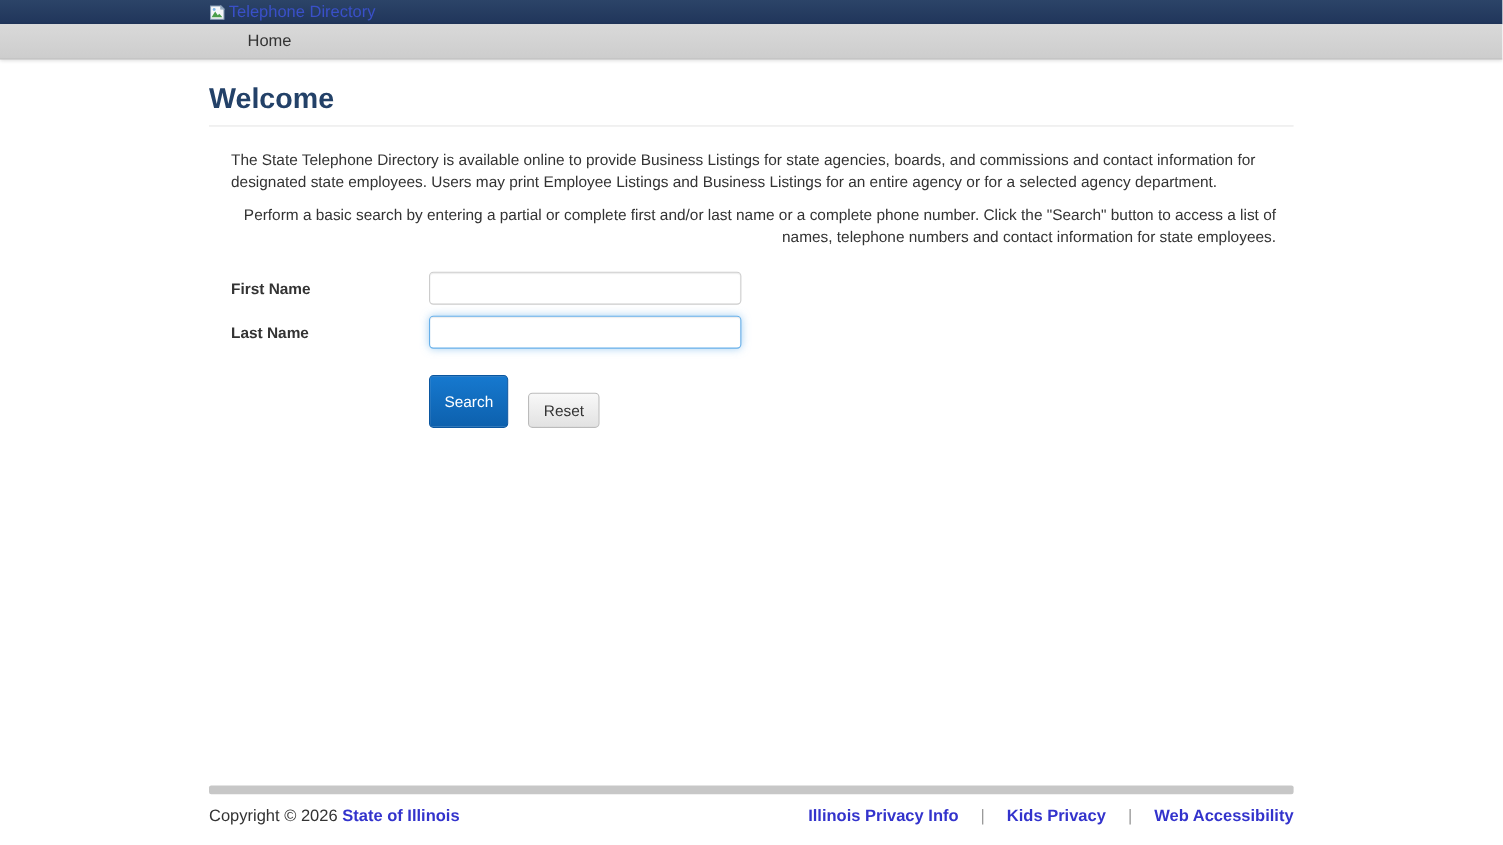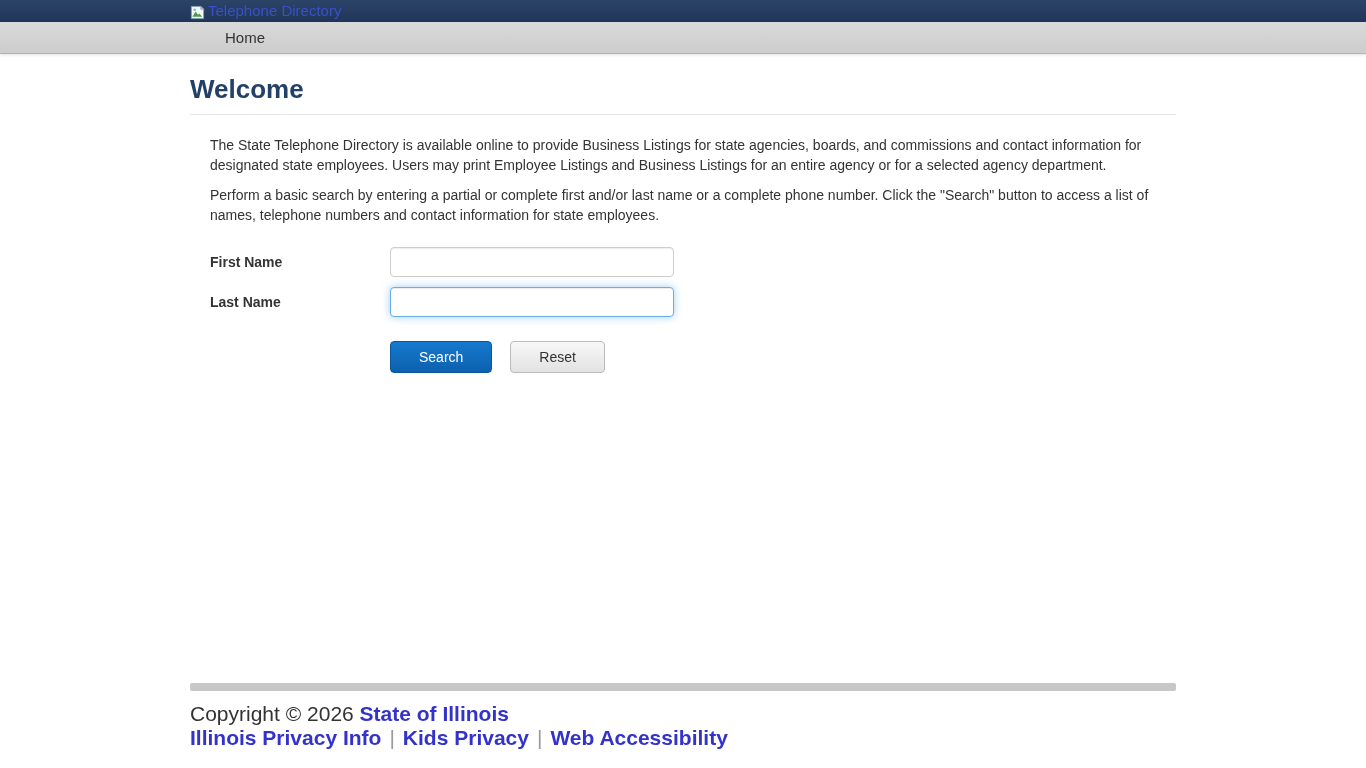--- a/index.html
+++ b/index.html
@@ -43,60 +43,60 @@
     border-top:4px solid #8a8a8a;
   }
   .main { flex:1 1 auto; }
   .page-title {
     font-size:26px; font-weight:bold; color:#234168;
     margin-top:20px; padding-bottom:9px;
     border-bottom:1px solid #e6e6e6;
   }
   .content { padding-left:20px; }
   .content p { font-size:14px; line-height:20px; margin-top:20px; color:#333; max-width:950px; }
-  .content p + p { margin-top:10px; }
+  .content p + p { margin-top:10px;text-align:right; }
   .search-form { margin-top:22px; }
   .form-row { display:flex; align-items:center; margin-bottom:10px; }
   .form-label { width:180px; font-size:14px; font-weight:bold; color:#333; }
   .form-input {
     height:30px; border:1px solid #cccccc; border-radius:4px;
     padding:0 10px; font-size:14px; color:#333;
     font-family:"Liberation Sans", sans-serif;
     box-shadow:inset 0 1px 1px rgba(0,0,0,0.075);
     outline:none;
   }
   .form-input.w-wide { width:284px; }
   .form-input.w-narrow { width:164px; }
   .form-input.focused {
     border-color:#66afe9;
     box-shadow:inset 0 1px 1px rgba(0,0,0,0.075), 0 0 8px rgba(102,175,233,0.6);
   }
   .button-row { display:flex; gap:18px; margin-top:24px; margin-left:180px; }
   .btn {
     font-family:"Liberation Sans", sans-serif;
-    font-size:14px; line-height:1; padding:8px 28px;
+    font-size:14px; line-height:1; padding:8px 13px;
     border-radius:4px; cursor:pointer;
   }
   .btn-primary {
     background:linear-gradient(#1679cf, #0d60ad);
     border:1px solid #0a56a0; color:#ffffff;
   }
   .btn-default {
     background:linear-gradient(#f8f8f8, #e2e2e2);
-    border:1px solid #bbbbbb; color:#333333;
+    border:1px solid #bbbbbb; color:#333333;margin-top:16px;
   }
   .footer { flex:0 0 auto; padding-bottom:18px; }
   .footer-divider { height:8px; background:#c7c7c7; border-radius:2px; }
   .footer-row {
     display:flex; justify-content:space-between; align-items:baseline;
-    margin-top:11px; font-size:21px;flex-direction:column;
+    margin-top:11px; font-size:15px;
   }
   .footer-left { color:#333; }
   .footer-link { color:#3333cc; font-weight:bold; text-decoration:none; cursor:pointer; }
-  .footer-links { display:flex; align-items:baseline; gap:8px; }
+  .footer-links { display:flex; align-items:baseline; gap:20px; }
   .sep { color:#9a9a9a; font-weight:normal; }
 </style>
 </head>
 <body>
 
 <div class="topbar">
   <div class="container">
     <a class="logo-link">
       <span class="broken-img">
         <svg width="15" height="15" viewBox="0 0 16 16">

